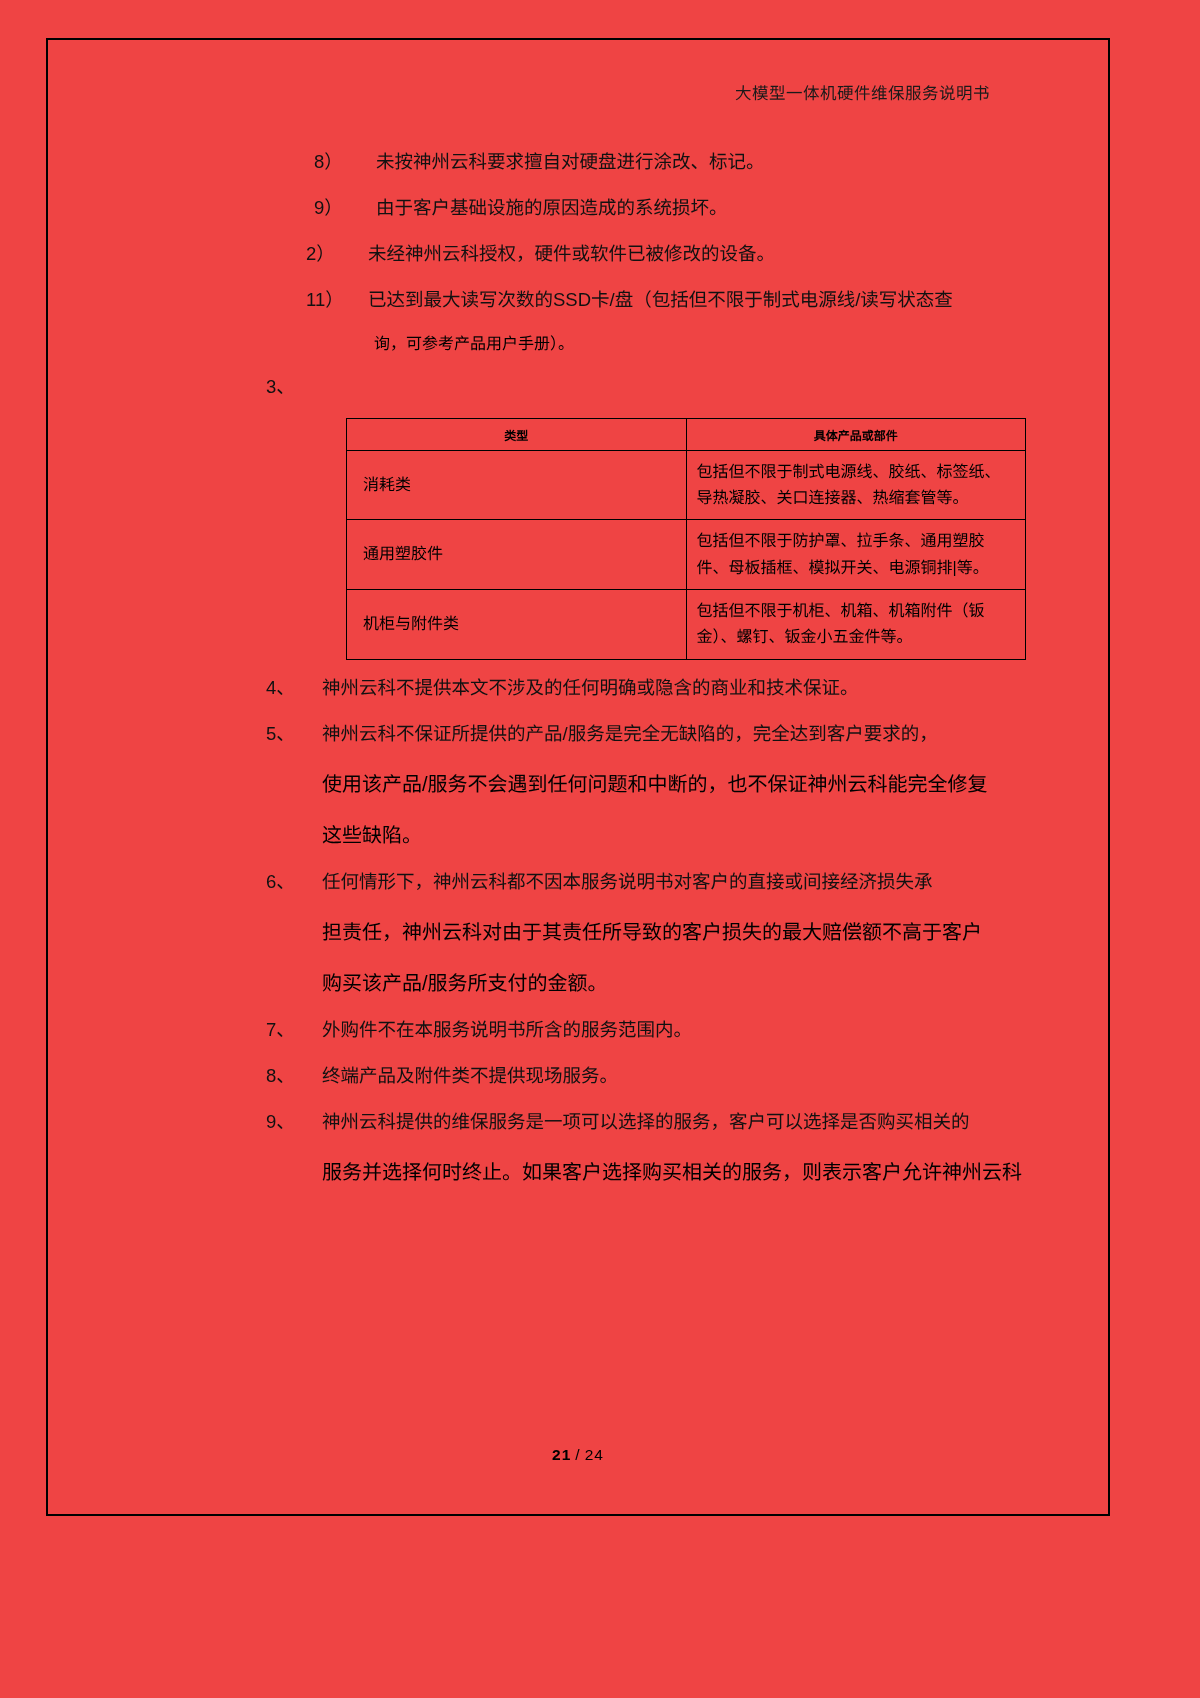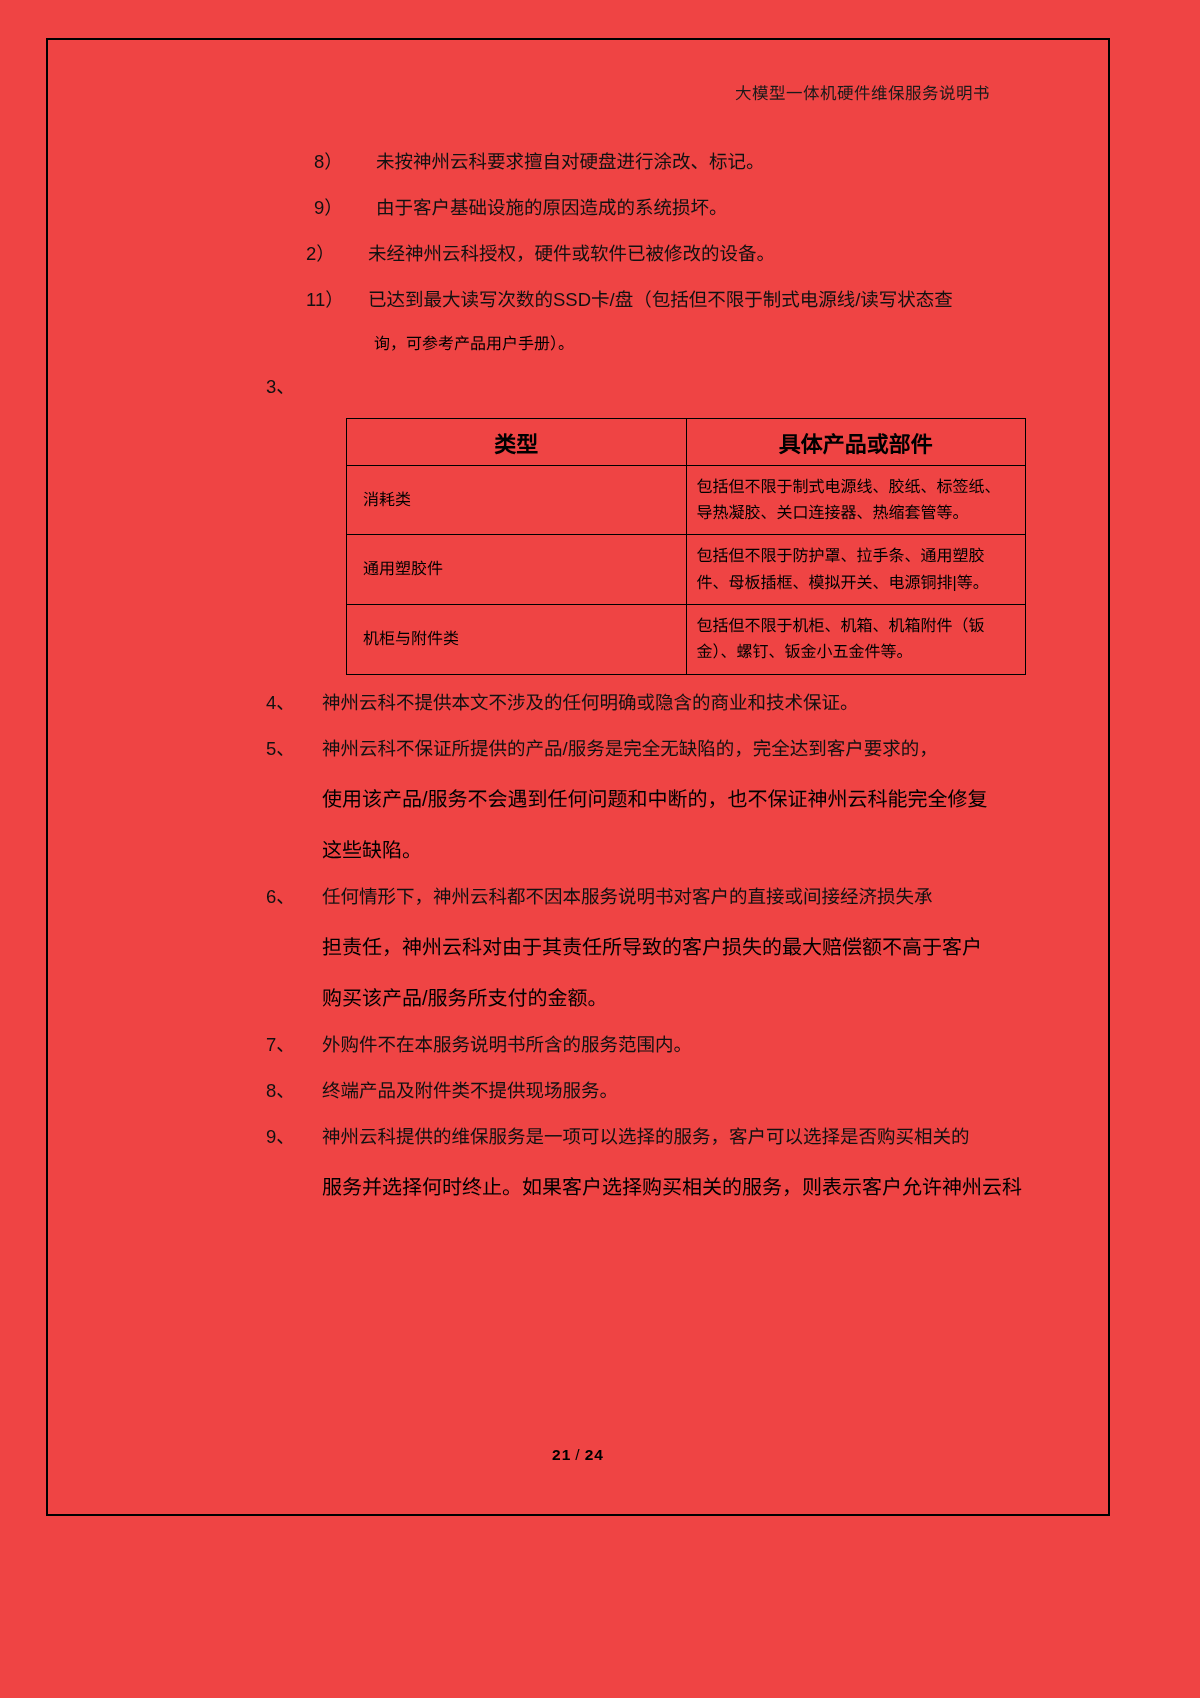--- a/index.html
+++ b/index.html
@@ -100,21 +100,21 @@
   }
   table {
     border-collapse: collapse;
     width: 100%;
     table-layout: fixed;
   }
   table, th, td {
     border: 1.6px solid #000;
   }
   th {
-    font-size: 22px;
+    font-size: 12px;
     font-weight: bold;
     padding: 7px 4px;
     text-align: center;
   }
   td {
     font-size: 16px;
     padding: 8px 10px;
     line-height: 1.65;
     vertical-align: middle;
   }
@@ -131,21 +131,21 @@
     text-align: center;
     font-size: 15.5px;
     font-weight: bold;
     letter-spacing: 1px;
   }
   .footer .sep {
     font-weight: normal;
     padding: 0 4px;
   }
   .footer .total {
-    font-weight: bold;
+    font-weight: normal;
   }
 </style>
 </head>
 <body>
 
 <div class="page">
   <div class="page-border"></div>
 
   <div class="content">
 

